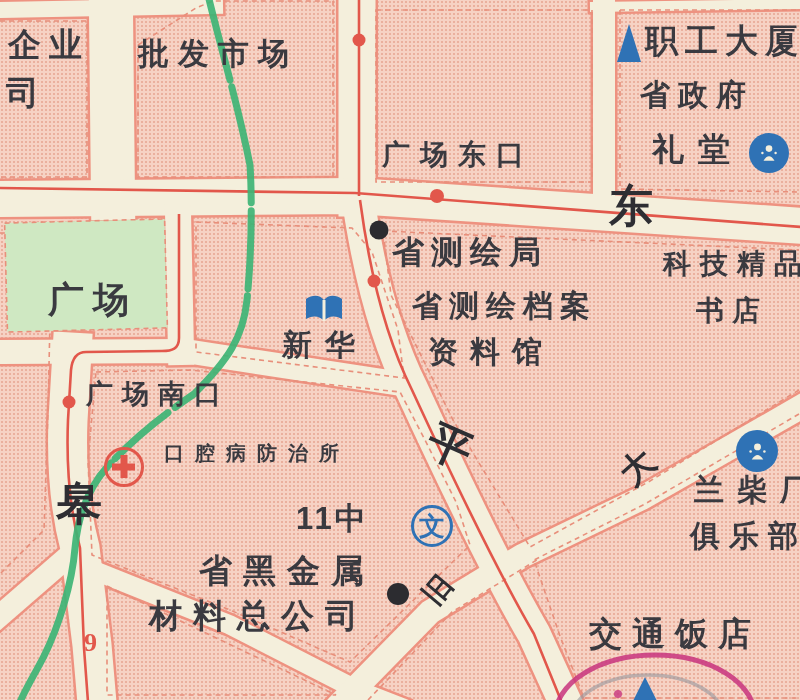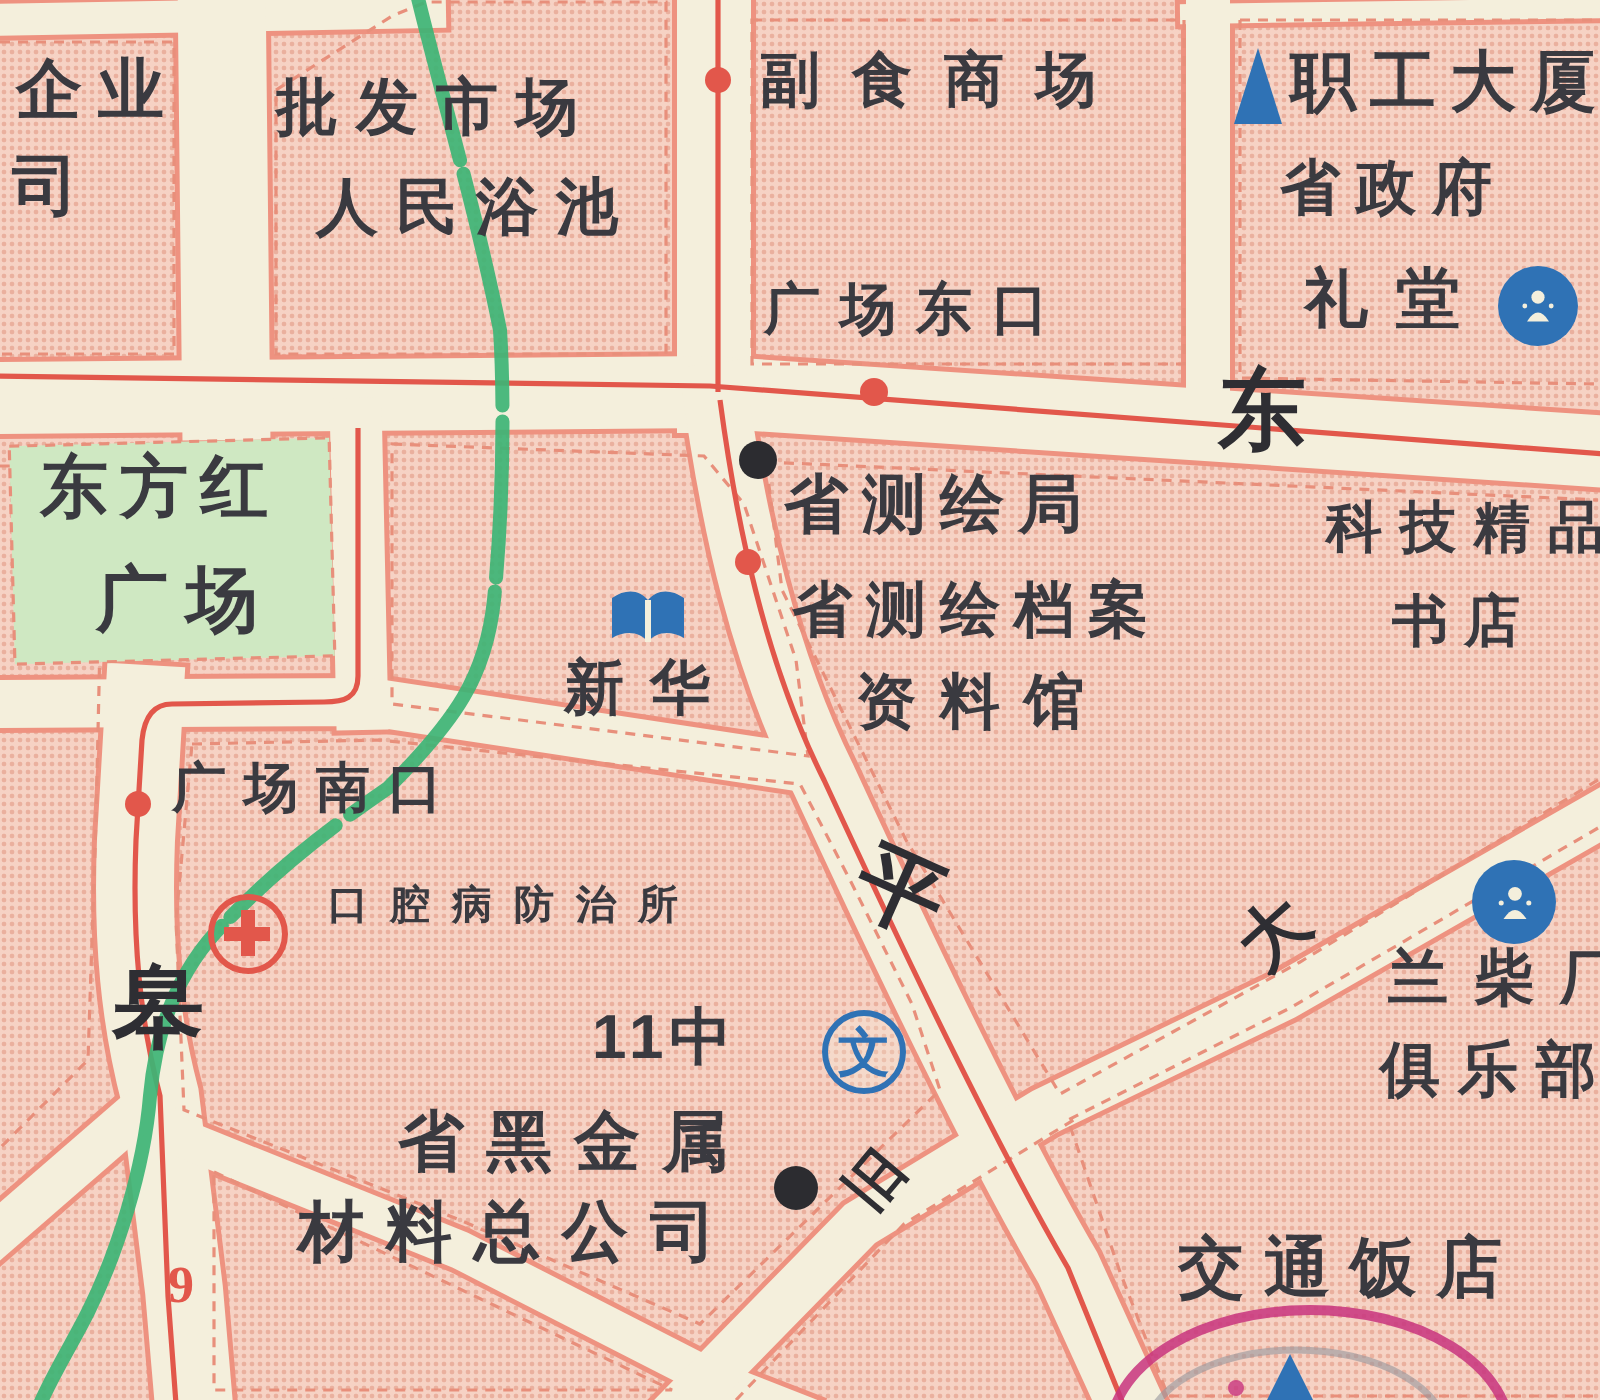--- a/index.html
+++ b/index.html
@@ -149,34 +149,31 @@
   </div>
 
   <div class="icon school-icon" style="left:411px;top:505px;">
     <span>文</span>
   </div>
 
   <div class="lbl" style="left:8px;top:28px;font-size:33px;letter-spacing:8px;">企业</div>
   <div class="lbl" style="left:6px;top:76px;font-size:33px;">司</div>
 
   <div class="lbl" style="left:138px;top:38px;font-size:31px;letter-spacing:9px;">批发市场</div>
-  <div class="lbl" style="left:158px;top:88px;font-size:31px;letter-spacing:9px;">人民浴池</div>
-
-  <div class="lbl" style="left:380px;top:26px;font-size:30px;letter-spacing:16px;">副食商场</div>
+
   <div class="lbl" style="left:382px;top:141px;font-size:28px;letter-spacing:10px;">广场东口</div>
 
   <div class="lbl" style="left:645px;top:24px;font-size:33px;letter-spacing:7px;">职工大厦</div>
   <div class="lbl" style="left:640px;top:80px;font-size:30px;letter-spacing:8px;">省政府</div>
   <div class="lbl" style="left:652px;top:133px;font-size:32px;letter-spacing:14px;">礼堂</div>
 
-  <div class="lbl" style="left:20px;top:227px;font-size:34px;letter-spacing:6px;font-weight:700;">东方红</div>
   <div class="lbl" style="left:48px;top:282px;font-size:36px;letter-spacing:9px;font-weight:700;">广场</div>
 
   <div class="lbl" style="left:392px;top:236px;font-size:32px;letter-spacing:7px;text-align:right;">省测绘局</div>
-  <div class="lbl" style="left:396px;top:291px;font-size:30px;letter-spacing:7px;">省测绘档案</div>
+  <div class="lbl" style="left:412px;top:291px;font-size:30px;letter-spacing:7px;">省测绘档案</div>
   <div class="lbl" style="left:428px;top:337px;font-size:30px;letter-spacing:12px;">资料馆</div>
 
   <div class="lbl" style="left:663px;top:250px;font-size:28px;letter-spacing:9px;">科技精品</div>
   <div class="lbl" style="left:696px;top:297px;font-size:28px;letter-spacing:8px;">书店</div>
 
   <div class="lbl" style="left:282px;top:330px;font-size:30px;letter-spacing:13px;">新华</div>
 
   <div class="lbl" style="left:86px;top:381px;font-size:27px;letter-spacing:9px;">广场南口</div>
   <div class="lbl" style="left:164px;top:443px;font-size:20px;letter-spacing:11px;">口腔病防治所</div>
 

